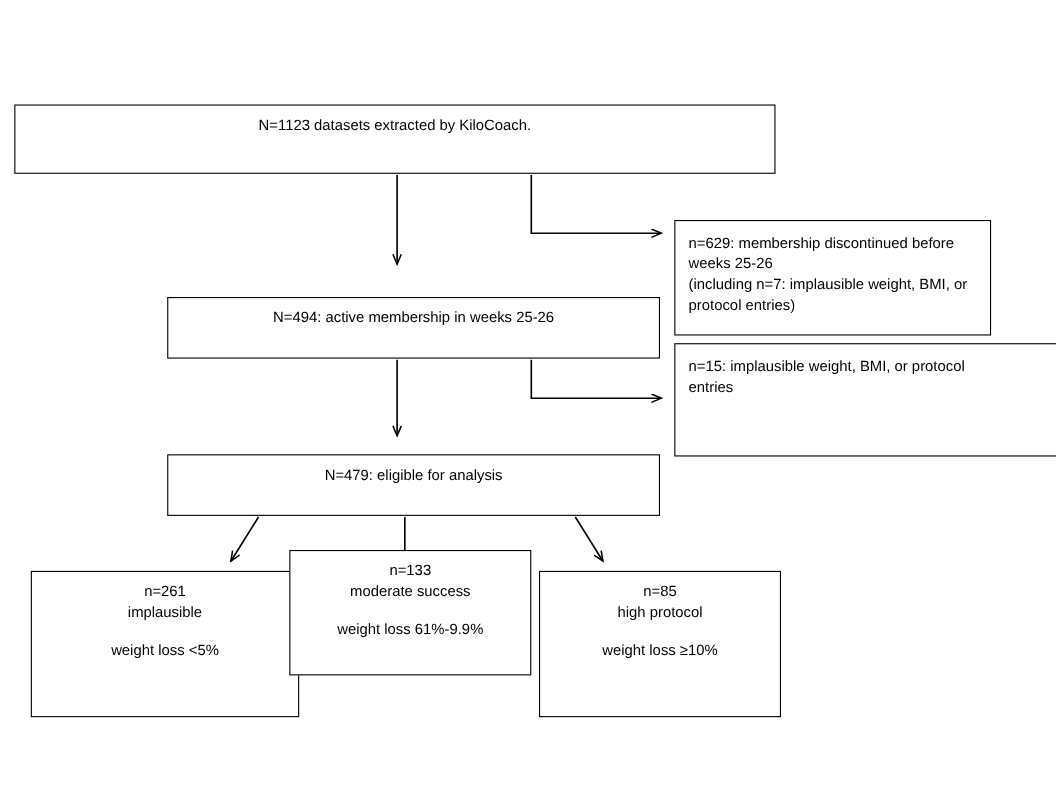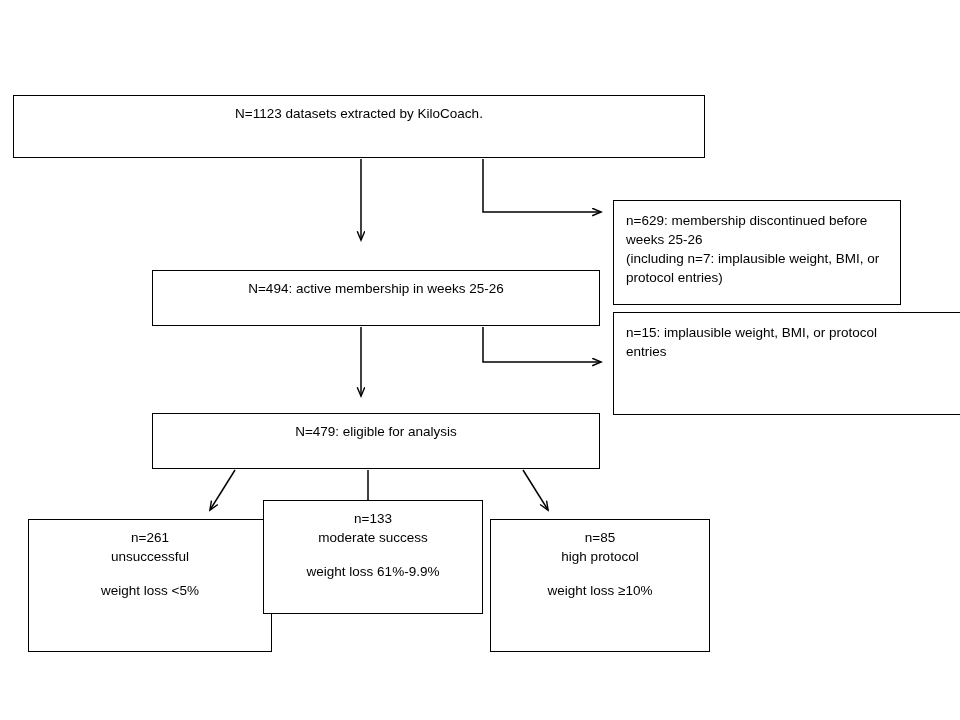--- a/index.html
+++ b/index.html
@@ -137,21 +137,21 @@
 
   <div class="node center" id="node-eligible">
     <div class="inner">
       <span class="line">N=479: eligible for analysis</span>
     </div>
   </div>
 
   <div class="node center" id="node-unsuccess">
     <div class="inner">
       <span class="line">n=261</span>
-      <span class="line">unsuccessful</span>
+      <span class="line">implausible</span>
       <span class="spacer"></span>
       <span class="line">weight loss &lt;5%</span>
     </div>
   </div>
 
   <div class="node center" id="node-moderate">
     <div class="inner">
       <span class="line">n=133</span>
       <span class="line">moderate success</span>
       <span class="spacer"></span>

